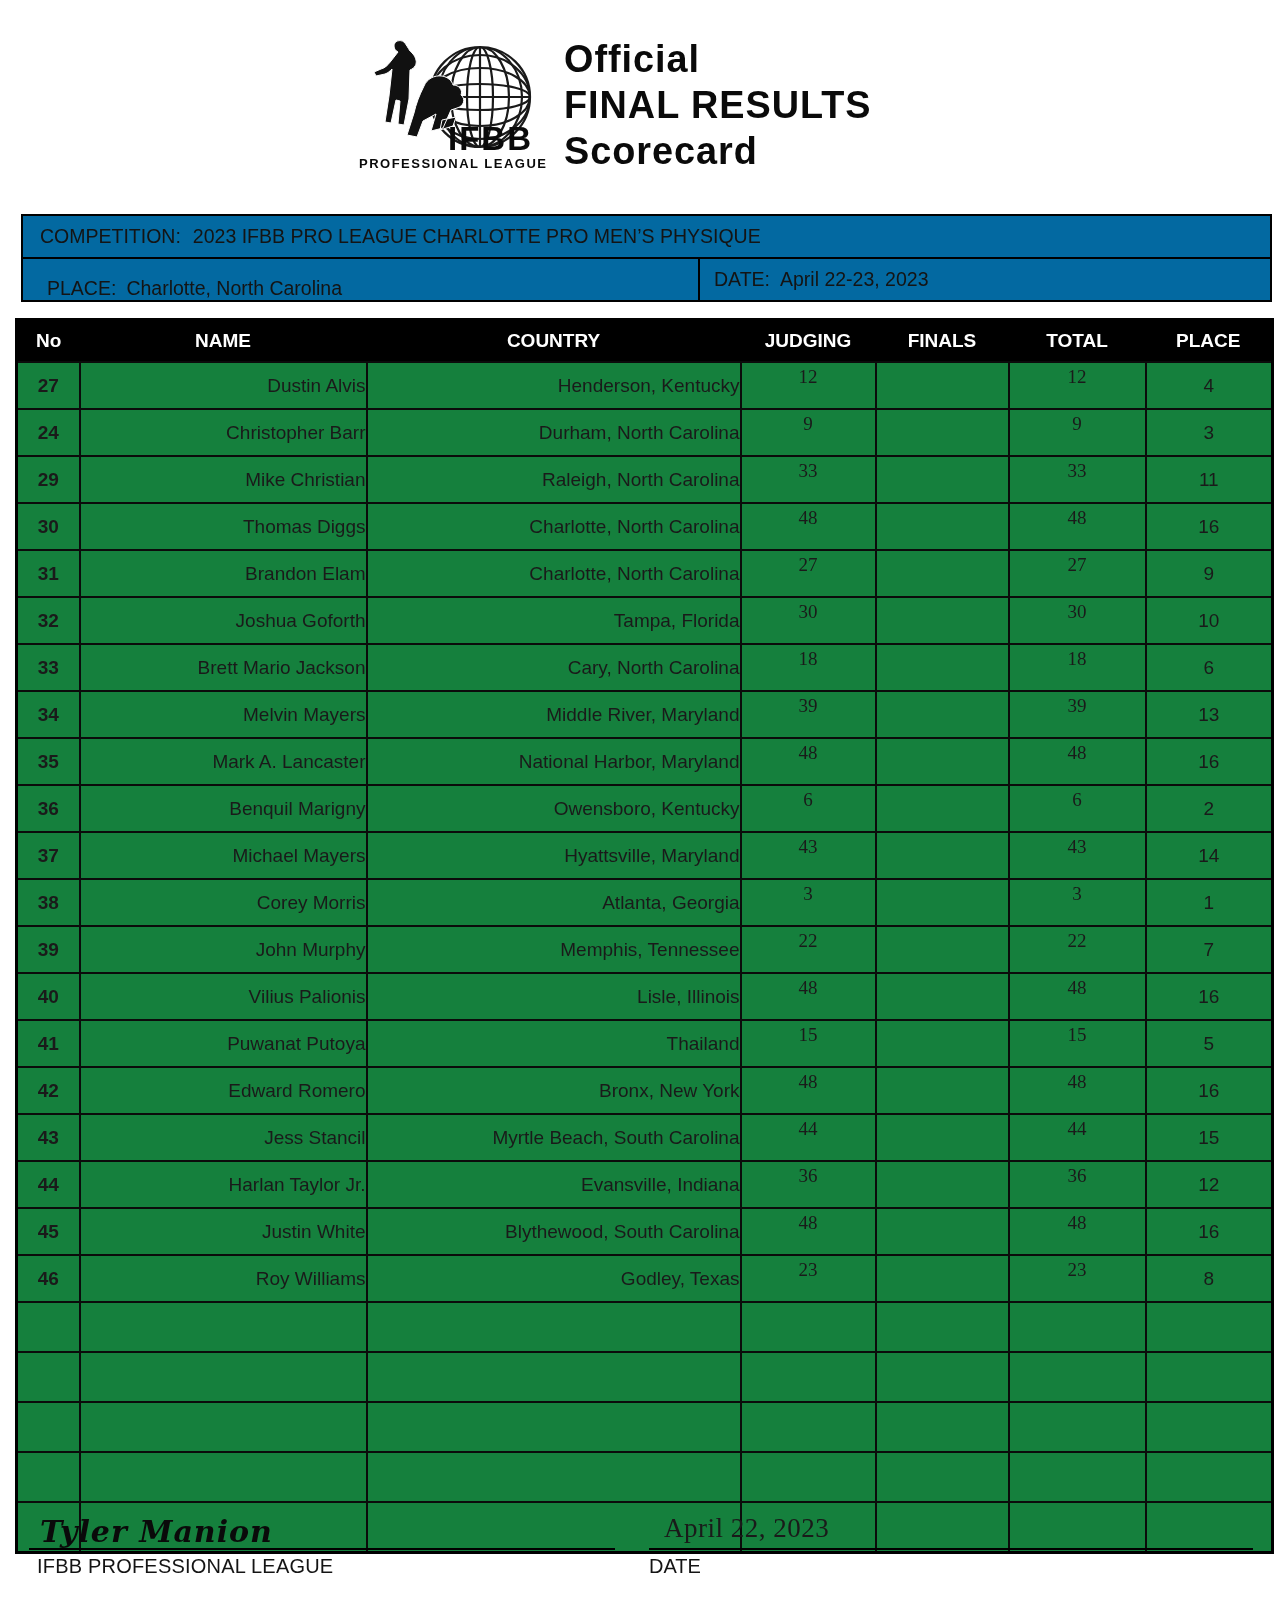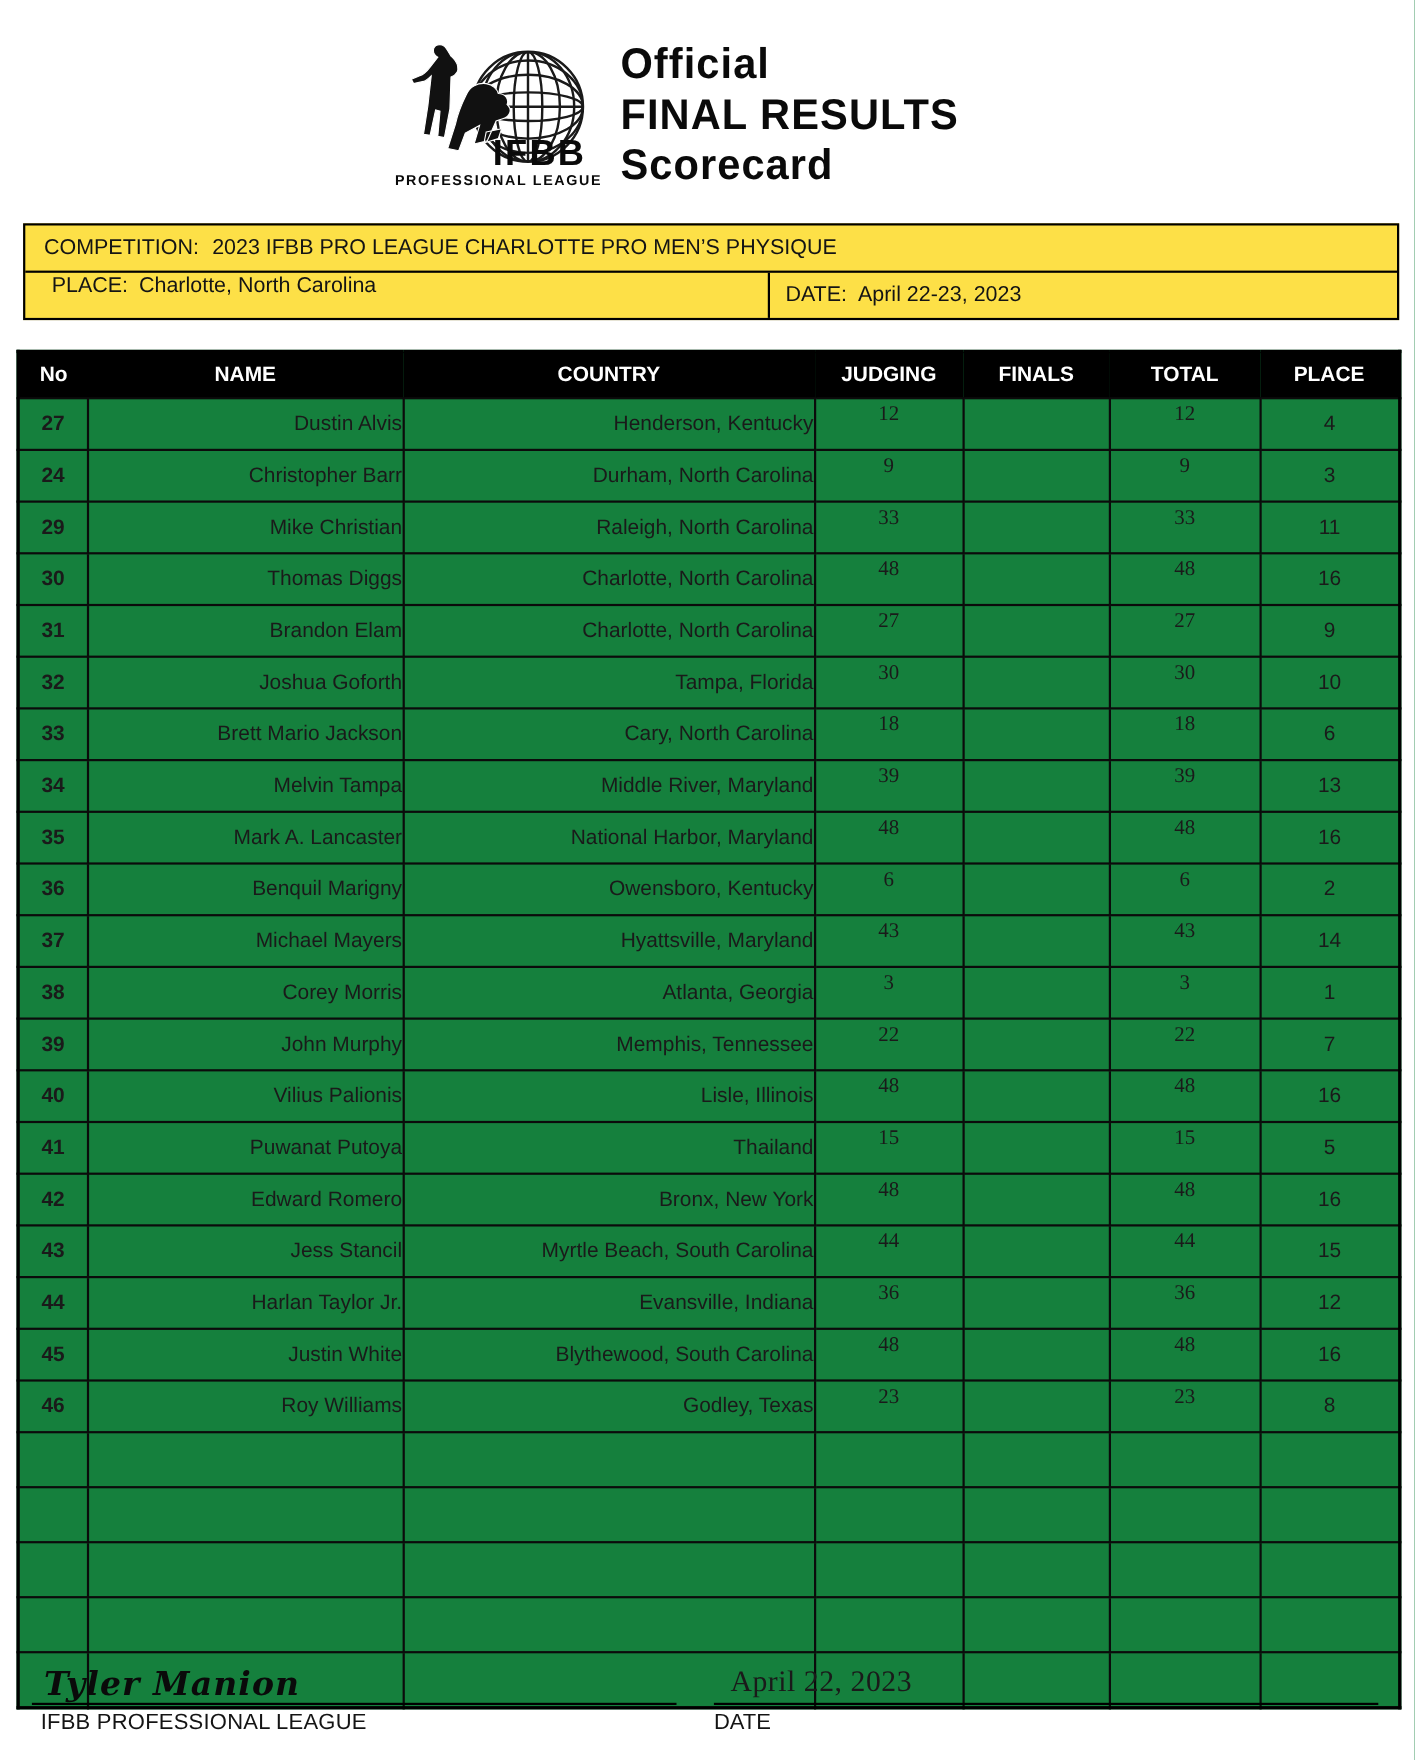--- a/index.html
+++ b/index.html
@@ -10,29 +10,29 @@
   
   .page-header{position:absolute;top:34px;left:358px;display:flex;align-items:flex-start;}
   .logo-box{width:192px;height:138px;position:relative;flex:none;}
   .title-block{margin-left:14px;padding-top:2px;}
   .title-line{
     font-weight:bold;font-size:39px;line-height:46px;color:#0a0a0a;
     letter-spacing:1px;transform:scaleX(.97);transform-origin:left;white-space:nowrap;
   }
   
   .competition-box{
-    position:absolute;top:203px;left:21px;width:1247px;
-    border:2px solid #000;background:#fde047;
+    position:absolute;top:214px;left:21px;width:1247px;
+    border:2px solid #000;background:#0369a1;
   }
   .comp-row1{
     height:41px;display:flex;align-items:center;padding-left:17px;
     border-bottom:2px solid #000;font-size:19.5px;color:#141414;
   }
   .comp-row2{display:flex;height:41px;font-size:19.5px;color:#141414;}
-  .comp-place-cell{width:651px;display:flex;align-items:flex-start;padding-left:24px;border-right:2px solid #000;flex:none;}
+  .comp-place-cell{width:651px;display:flex;align-items:flex-end;padding-left:24px;border-right:2px solid #000;flex:none;}
   .comp-date-cell{flex:1;display:flex;align-items:center;padding-left:14px;}
   .lbl{margin-right:12px;white-space:nowrap;}
   .comp-row2 .lbl{margin-right:10px;}
   
   .results-table{
     position:absolute;top:318px;left:15px;width:1256px;
     border-collapse:collapse;table-layout:fixed;background:#15803d;
     border:3px solid #000;
   }
   .results-table th{
@@ -207,21 +207,21 @@
         <td class="col-no">33</td>
         <td class="col-name">Brett Mario Jackson</td>
         <td class="col-country">Cary, North Carolina</td>
         <td class="col-judging">18</td>
         <td class="col-finals"></td>
         <td class="col-total">18</td>
         <td class="col-place">6</td>
       </tr>
       <tr>
         <td class="col-no">34</td>
-        <td class="col-name">Melvin Tampa</td>
+        <td class="col-name">Melvin Mayers</td>
         <td class="col-country">Middle River, Maryland</td>
         <td class="col-judging">39</td>
         <td class="col-finals"></td>
         <td class="col-total">39</td>
         <td class="col-place">13</td>
       </tr>
       <tr>
         <td class="col-no">35</td>
         <td class="col-name">Mark A. Lancaster</td>
         <td class="col-country">National Harbor, Maryland</td>

